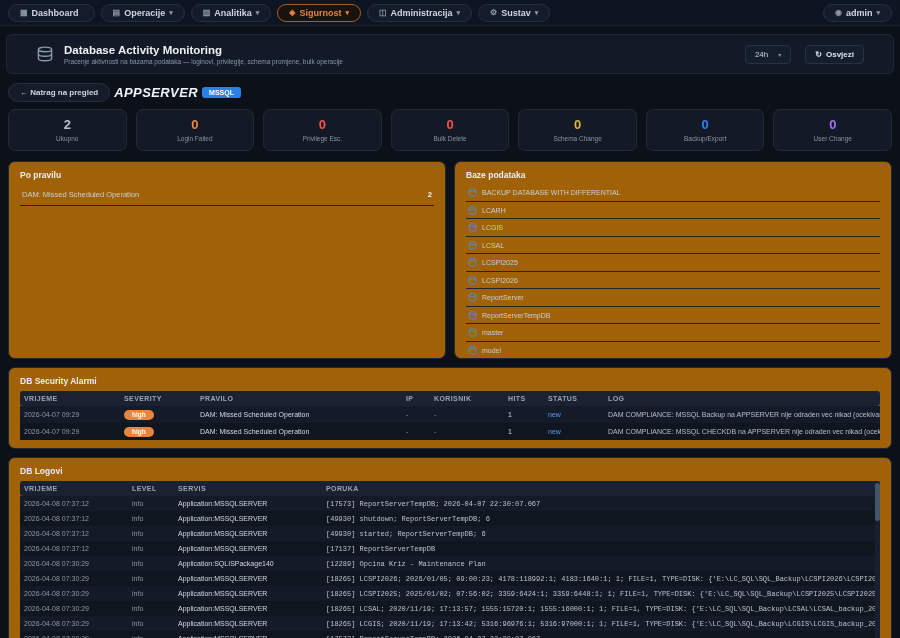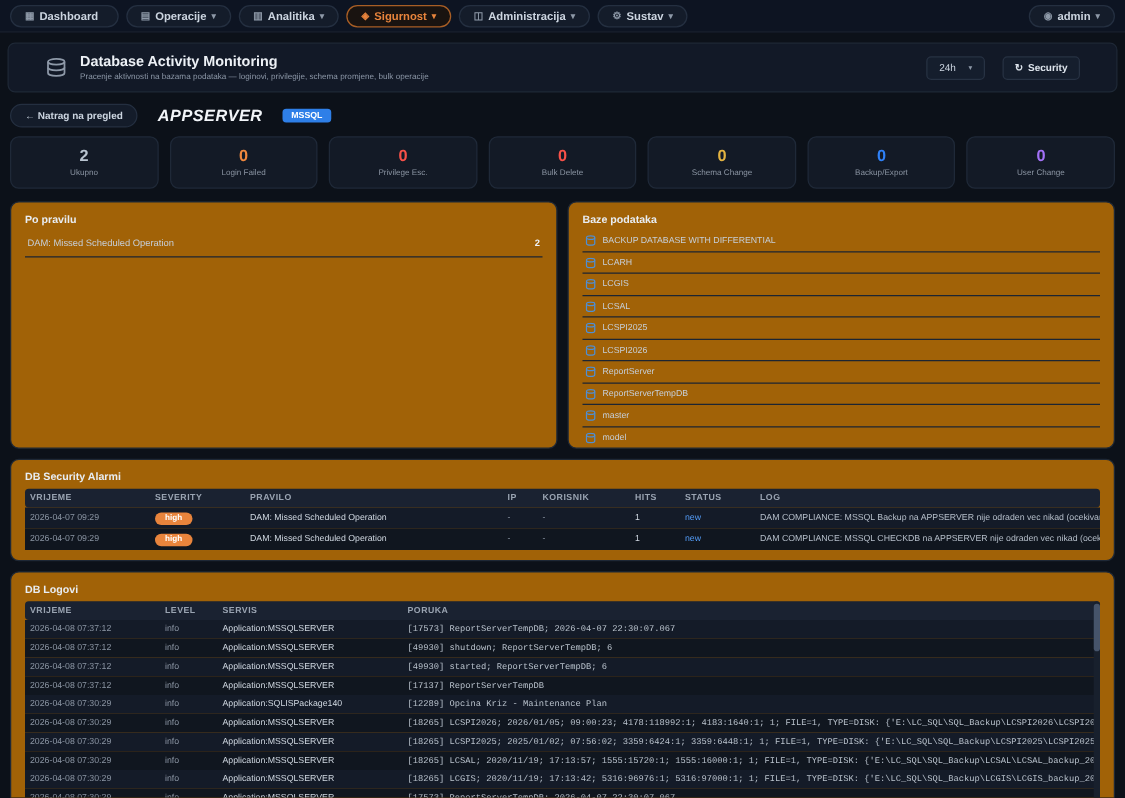--- a/index.html
+++ b/index.html
@@ -26,21 +26,21 @@
   .h-icon svg { display:block; }
   .h-title { font-size:11.5px; font-weight:bold; color:#edf1f6; }
   .h-sub { font-size:6.5px; color:#8b96a6; margin-top:2px; }
   .h-right { margin-left:auto; display:flex; align-items:center; gap:14px; }
   .select { display:flex; align-items:center; gap:10px; background:#151e2d; border:1px solid #27324300;
             border:1px solid #273243; border-radius:4px; padding:4px 9px; font-size:8px; color:#ccd5e0; cursor:pointer; }
   .select .caret { font-size:6px; color:#8e99a8; }
   .btn { display:flex; align-items:center; gap:4px; background:#151e2d; border:1px solid #273243;
          border-radius:4px; padding:4px 9px; font-size:8px; font-weight:bold; color:#dde4ec; cursor:pointer; }
 
-  .row2 { display:flex; align-items:center; gap:16px; margin:9px 2px 7px; }
+  .row2 { display:flex; align-items:center; gap:4px; margin:9px 2px 7px; }
   .back-btn { font-size:8px; font-weight:bold; color:#ccd5e0; background:#141c2a;
               border:1px solid #242f40; border-radius:11px; padding:4px 11px; cursor:pointer; }
   .server-name { font-size:13px; font-weight:bold; color:#f2f5f9; letter-spacing:.4px;font-style:italic; }
   .badge-mssql { background:#2e7fe8; color:#fff; font-size:7px; font-weight:bold;
                  padding:2px 7px; border-radius:3px; }
 
   .stats { display:flex; gap:9px; margin:0 2px 10px; }
   .stat { flex:1; background:#131a26; border:1px solid #1f2938; border-radius:7px;
           text-align:center; padding:7px 0 8px; }
   .stat-value { font-size:13px; font-weight:bold; }
@@ -143,21 +143,21 @@
       <div class="h-title">Database Activity Monitoring</div>
       <div class="h-sub">Pracenje aktivnosti na bazama podataka — loginovi, privilegije, schema promjene, bulk operacije</div>
     </div>
     <div class="h-right">
       <div class="select">
         <span>24h</span>
         <span class="caret">▾</span>
       </div>
       <div class="btn">
         <span>↻</span>
-        <span>Security</span>
+        <span>Osvjezi</span>
       </div>
     </div>
   </div>
 
   <div class="row2">
     <div class="back-btn">← Natrag na pregled</div>
     <span class="server-name">APPSERVER</span>
     <span class="badge-mssql">MSSQL</span>
   </div>
 

